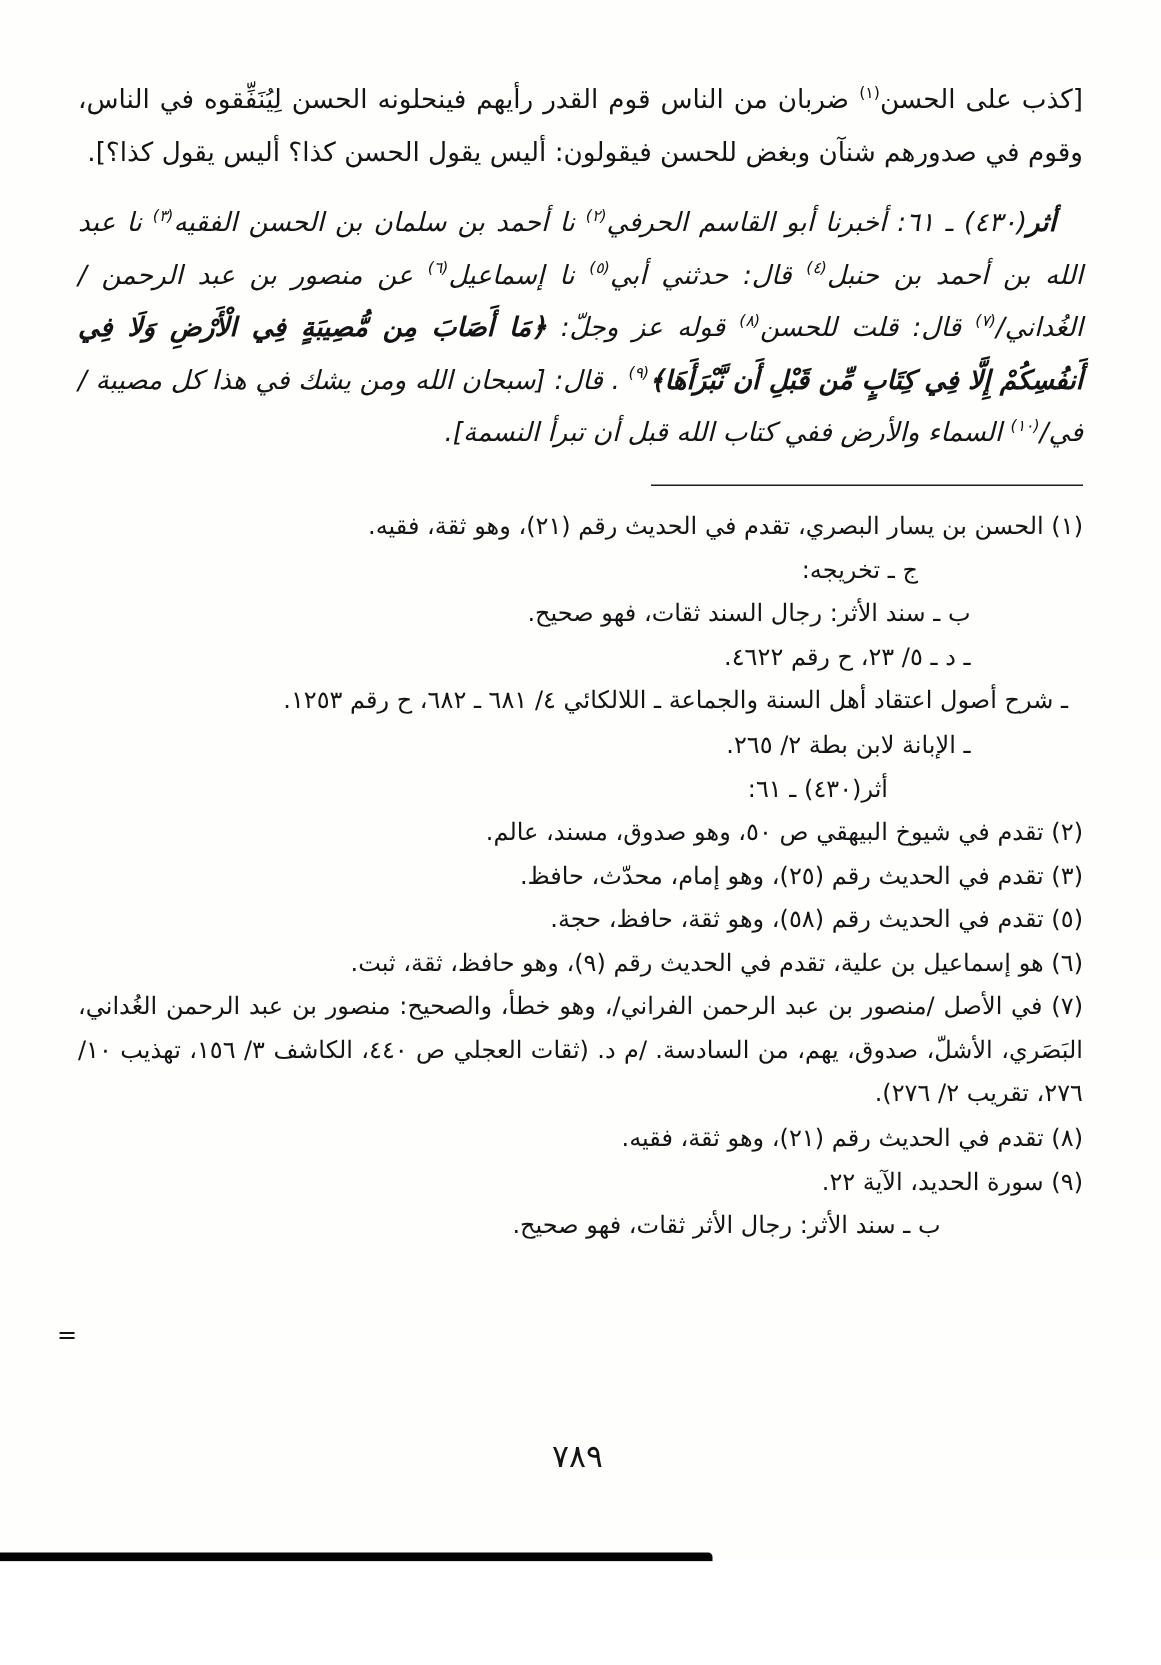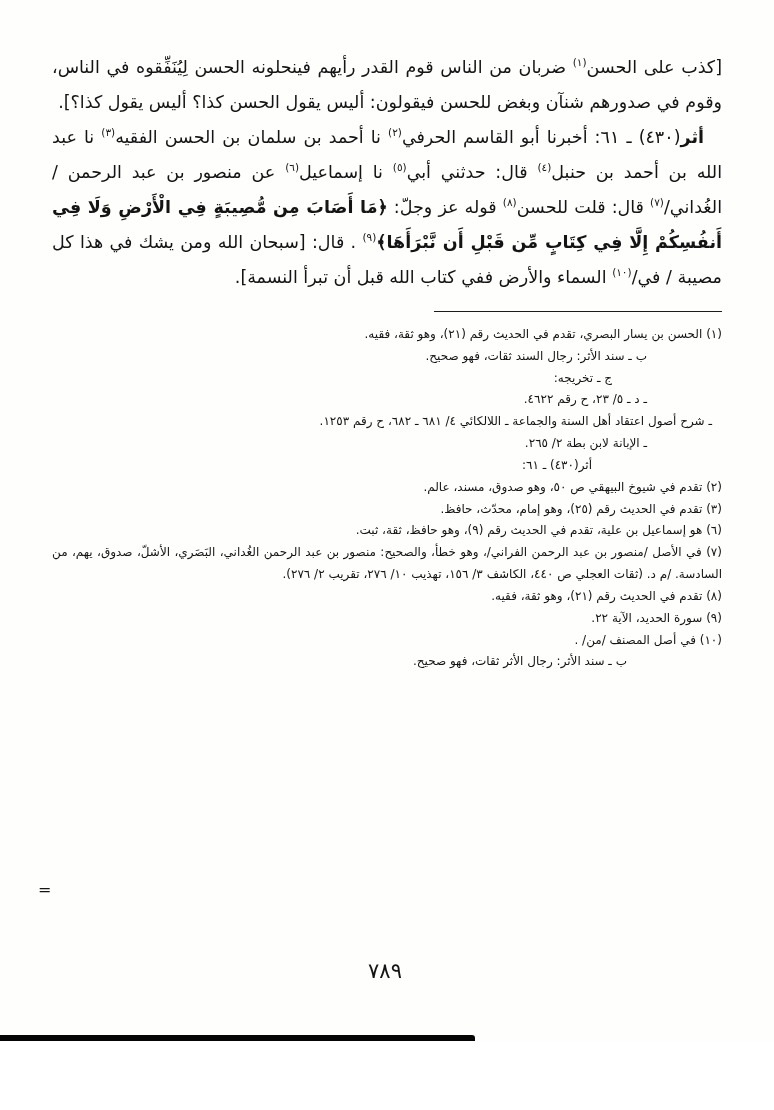--- a/index.html
+++ b/index.html
@@ -17,35 +17,35 @@
     padding:50px 52px 0 52px;
     overflow:hidden;
   }
   
   .body-text {
     font-size:17.5px;
     line-height:2.0;
     text-align:justify;
   }
   .para { margin:0; }
-  .para + .para { margin-top:0; }
+  .para + .para { margin-top:12px;font-style:italic; }
   .para-indent { text-indent:18px; }
   .seg-sup { font-size:0.6em; vertical-align:super; }
   .seg-bold { font-weight:bold; }
   .seg-quran { font-weight:bold; }
   
   .fn-sep {
     width:288px;
     border:0;
     border-top:1.7px solid #1c1c1c;
     margin:16px 0 12px 0;
   }
   
   .footnotes {
-    font-size:12px;
+    font-size:16px;
     line-height:1.82;
     text-align:justify;
   }
   .fn-line { }
   .fn-marker { white-space:nowrap; }
   .ind-1 { padding-right:10px; }
   .ind-2 { padding-right:75px; }
   .ind-3 { padding-right:110px; }
   .ind-4 { padding-right:130px; }
   .ind-5 { padding-right:150px; }
@@ -83,33 +83,33 @@
 
   <main class="body-text">
     <p class="para"><span>[كذب على الحسن</span><span class="seg-sup">(١)</span><span> ضربان من الناس قوم القدر رأيهم فينحلونه الحسن لِيُنَفِّقوه في الناس،  وقوم في صدورهم شنآن وبغض للحسن فيقولون: أليس يقول الحسن كذا؟ أليس يقول كذا؟].</span></p>
     <p class="para para-indent"><span class="seg-bold">أثر</span><span>(٤٣٠) ـ ٦١: أخبرنا أبو القاسم الحرفي</span><span class="seg-sup">(٢)</span><span> نا أحمد بن سلمان بن الحسن الفقيه</span><span class="seg-sup">(٣)</span><span> نا عبد الله بن أحمد بن حنبل</span><span class="seg-sup">(٤)</span><span> قال: حدثني أبي</span><span class="seg-sup">(٥)</span><span> نا إسماعيل</span><span class="seg-sup">(٦)</span><span> عن منصور بن عبد الرحمن / الغُداني/</span><span class="seg-sup">(٧)</span><span> قال: قلت للحسن</span><span class="seg-sup">(٨)</span><span> قوله عز وجلّ: </span><span class="seg-quran">﴿مَا أَصَابَ مِن مُّصِيبَةٍ فِي الْأَرْضِ وَلَا فِي أَنفُسِكُمْ إِلَّا فِي كِتَابٍ مِّن قَبْلِ أَن نَّبْرَأَهَا﴾</span><span class="seg-sup">(٩)</span><span> . قال: [سبحان الله ومن يشك في هذا كل مصيبة / في/</span><span class="seg-sup">(١٠)</span><span> السماء والأرض ففي كتاب الله قبل أن تبرأ النسمة].</span></p>
   </main>
 
   <hr class="fn-sep">
 
   <section class="footnotes">
     <div class="fn-line"><span class="fn-marker">(١)</span> <span>الحسن بن يسار البصري، تقدم في الحديث رقم (٢١)، وهو ثقة، فقيه.</span></div>
+    <div class="fn-line ind-3"><span>ج ـ تخريجه:</span></div>
     <div class="fn-line ind-2"><span>ب ـ سند الأثر: رجال السند ثقات، فهو صحيح.</span></div>
-    <div class="fn-line ind-3"><span>ج ـ تخريجه:</span></div>
     <div class="fn-line ind-2"><span>ـ د ـ ٥/ ٢٣، ح رقم ٤٦٢٢.</span></div>
     <div class="fn-line ind-1"><span>ـ شرح أصول اعتقاد أهل السنة والجماعة ـ اللالكائي ٤/ ٦٨١ ـ ٦٨٢، ح رقم ١٢٥٣.</span></div>
     <div class="fn-line ind-2"><span>ـ الإبانة لابن بطة ٢/ ٢٦٥.</span></div>
     <div class="fn-line ind-4 fn-bold"><span>أثر(٤٣٠) ـ ٦١:</span></div>
     <div class="fn-line"><span class="fn-marker">(٢)</span> <span>تقدم في شيوخ البيهقي ص ٥٠، وهو صدوق، مسند، عالم.</span></div>
     <div class="fn-line"><span class="fn-marker">(٣)</span> <span>تقدم في الحديث رقم (٢٥)، وهو إمام، محدّث، حافظ.</span></div>
+    <div class="fn-line"><span class="fn-marker">(٥)</span> <span>تقدم في الحديث رقم (٥٨)، وهو ثقة، حافظ، حجة.</span></div>
     <div class="fn-line"><span class="fn-marker">(٦)</span> <span>هو إسماعيل بن علية، تقدم في الحديث رقم (٩)، وهو حافظ، ثقة، ثبت.</span></div>
     <div class="fn-line"><span class="fn-marker">(٧)</span> <span>في الأصل /منصور بن عبد الرحمن الفراني/، وهو خطأ، والصحيح: منصور بن عبد الرحمن الغُداني، البَصَري، الأشلّ، صدوق، يهم، من السادسة. /م د. (ثقات العجلي ص ٤٤٠، الكاشف ٣/ ١٥٦، تهذيب ١٠/ ٢٧٦، تقريب ٢/ ٢٧٦).</span></div>
     <div class="fn-line"><span class="fn-marker">(٨)</span> <span>تقدم في الحديث رقم (٢١)، وهو ثقة، فقيه.</span></div>
     <div class="fn-line"><span class="fn-marker">(٩)</span> <span>سورة الحديد، الآية ٢٢.</span></div>
-    <div class="fn-line"><span class="fn-marker">(١٠)</span> <span>في أصل المصنف /من/ .</span></div>
     <div class="fn-line ind-b"><span>ب ـ سند الأثر: رجال الأثر ثقات، فهو صحيح.</span></div>
   </section>
 
   <div class="continuation">=</div>
 
   <footer class="page-number">٧٨٩</footer>
 
   <div class="scan-edge"></div>
 </div>
 

